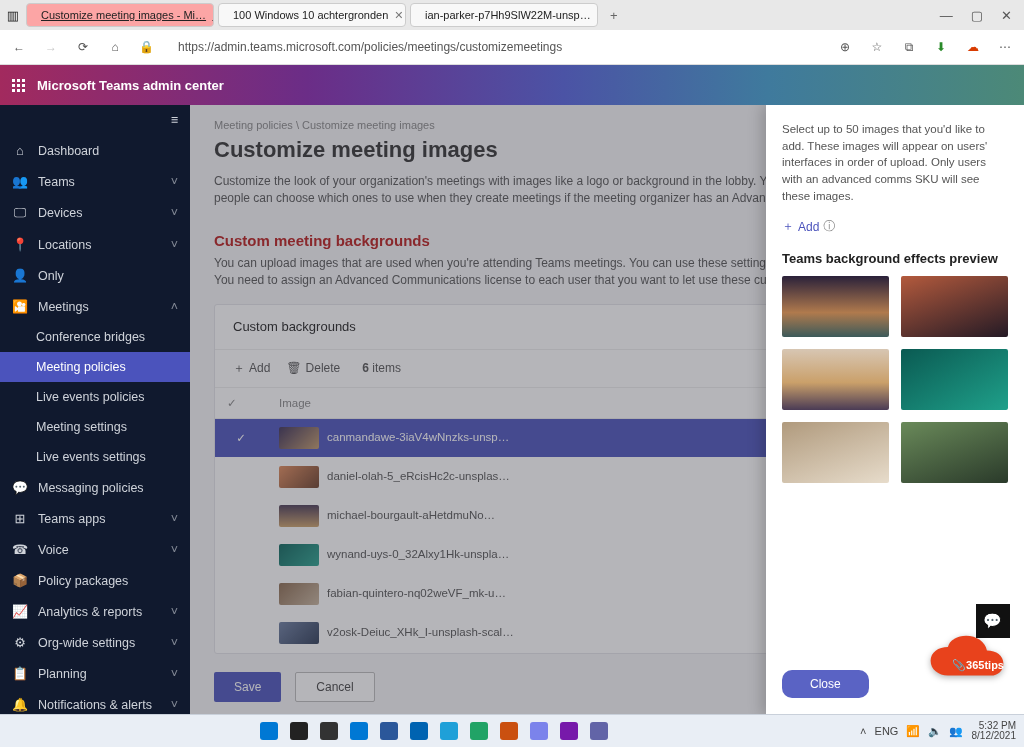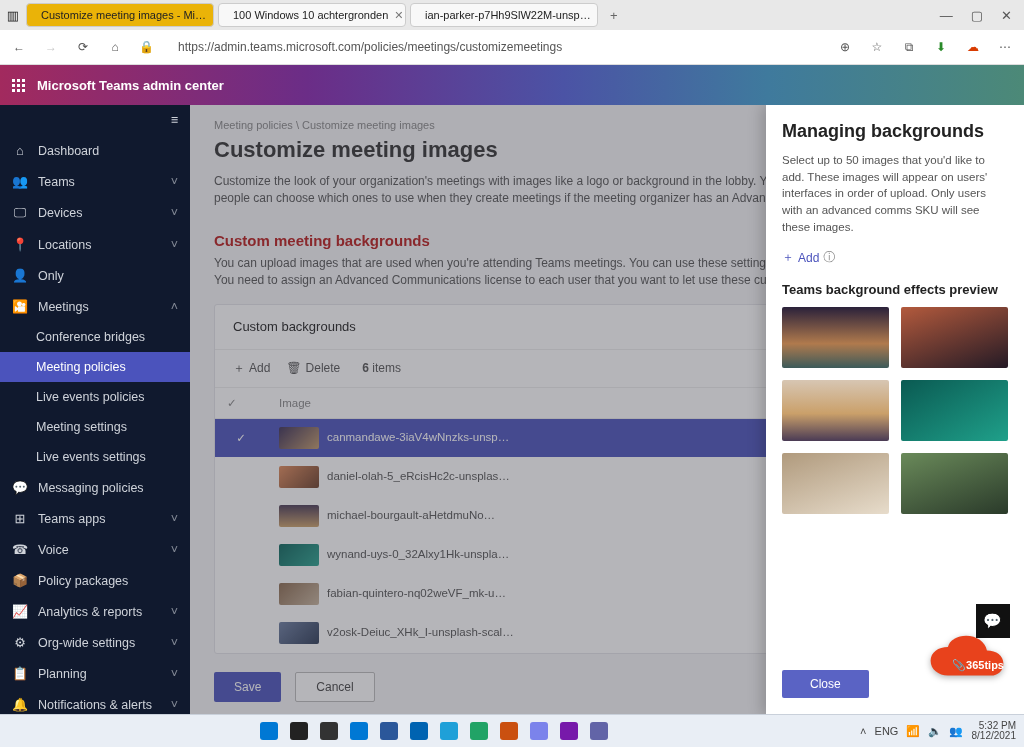--- a/index.html
+++ b/index.html
@@ -1,18 +1,18 @@
 <!DOCTYPE html>
 <html><head>
 <meta charset="utf-8">
 <style>
   html,body{margin:0;padding:0;font-family:"Segoe UI",Tahoma,sans-serif;font-size:13px;background:#f0f0f0;color:#222;overflow:hidden;width:1024px;height:747px;}
   .titlebar{height:30px;background:#e8e8e8;display:flex;align-items:center;padding:0 4px;gap:4px;}
   .tab{display:flex;align-items:center;gap:6px;padding:4px 8px;border-radius:4px;background:#f8f8f8;border:1px solid #ccc;max-width:170px;font-size:11px;white-space:nowrap;overflow:hidden;}
-  .tab.active{background:#eab308;}
+  .tab.active{background:#fca5a5;text-decoration:underline;}
   .tab .fav{width:14px;height:14px;border-radius:2px;display:inline-block;}
   .tab .x{margin-left:auto;opacity:.6;}
   .winbtns{margin-left:auto;display:flex;gap:18px;padding-right:8px;color:#555;}
   .toolbar{height:34px;background:#fff;border-bottom:1px solid #ddd;display:flex;align-items:center;gap:14px;padding:0 10px;font-size:12px;color:#555;}
   .toolbar .url{flex:1;padding:4px 8px;color:#555;}
   .tbicn{width:18px;text-align:center;}
   .app{display:flex;flex-direction:column;height:calc(100% - 64px - 32px);}
   .appbar{height:40px;background:linear-gradient(to right,#a22a5e 0%,#6b2d87 30%,#4b53a5 55%,#3f7a9d 75%,#4c8977 100%);color:#fff;display:flex;align-items:center;padding:0 12px;gap:12px;font-size:13px;}
   .waffle{display:inline-grid;grid-template-columns:repeat(3,3px);grid-gap:2px;}
   .waffle span{width:3px;height:3px;background:#fff;}
@@ -54,21 +54,21 @@
   
   .panel{position:absolute;right:0;top:0;bottom:0;width:258px;background:#fff;box-shadow:-4px 0 14px rgba(0,0,0,.2);display:flex;flex-direction:column;}
   .panel-inner{padding:16px 16px 12px;overflow:auto;flex:1;}
   .panel h3{margin:0 0 10px;font-size:18px;font-weight:600;color:#222;}
   .panel p{font-size:11.5px;color:#555;line-height:1.45;margin:0 0 14px;}
   .addrow{color:#4b53bc;font-size:12px;display:flex;align-items:center;gap:4px;margin:6px 0 16px;}
   .prevh{font-size:13px;font-weight:600;margin:0 0 10px;}
   .grid{display:grid;grid-template-columns:1fr 1fr;gap:12px;}
   .tile{width:100%;aspect-ratio:1.76/1;border-radius:2px;}
   .panel-footer{padding:10px 16px 18px;}
-  .closebtn{background:#5a63c4;color:#fff;border:none;padding:7px 28px;border-radius:2px;font-size:12px;}
+  .closebtn{background:#5a63c4;color:#fff;border:none;padding:7px 28px;border-radius:10px;font-size:12px;}
   
   .chatfab{position:absolute;right:14px;bottom:78px;width:34px;height:34px;background:#111;color:#fff;display:flex;align-items:center;justify-content:center;font-size:15px;}
   .cloud{position:absolute;right:12px;bottom:30px;width:90px;height:52px;filter:drop-shadow(0 2px 3px rgba(0,0,0,.3));}
   .cloud svg{width:100%;height:100%;}
   .cloud-label{position:absolute;right:20px;bottom:44px;color:#fff;font-size:11px;font-weight:600;}
   
   .taskbar{position:absolute;left:0;right:0;bottom:0;height:32px;background:#e9eef5;border-top:1px solid #c9d0da;display:flex;align-items:center;padding:0 8px;font-size:11px;color:#444;}
   .tbicons{flex:1;display:flex;gap:12px;justify-content:center;}
   .tbi{width:18px;height:18px;border-radius:3px;display:inline-block;}
   .tray{display:flex;align-items:center;gap:8px;margin-left:auto;}
@@ -288,21 +288,20 @@
         </div>
         <div class="btns">
           <button class="btn pr">Save</button>
           <button class="btn se">Cancel</button>
         </div>
       </div>
       <div class="scrim"></div>
 
       <div class="panel">
         <div class="panel-inner">
-          <h3>Managing backgrounds</h3>
           <p>Select up to 50 images that you'd like to add. These images will appear on users' interfaces in order of upload. Only users with an advanced comms SKU will see these images.</p>
           <div class="addrow">
             <span>＋</span>
             <span>Add</span>
             <span style="color:#888">ⓘ</span>
           </div>
           <div class="prevh">Teams background effects preview</div>
           <div class="grid" id="tiles">
               <div class="tile" style="background: linear-gradient(rgb(42, 33, 58) 0%, rgb(176, 122, 77) 60%, rgb(60, 90, 90) 100%);"></div>
               <div class="tile" style="background: linear-gradient(160deg, rgb(179, 90, 61), rgb(36, 26, 37));"></div>

